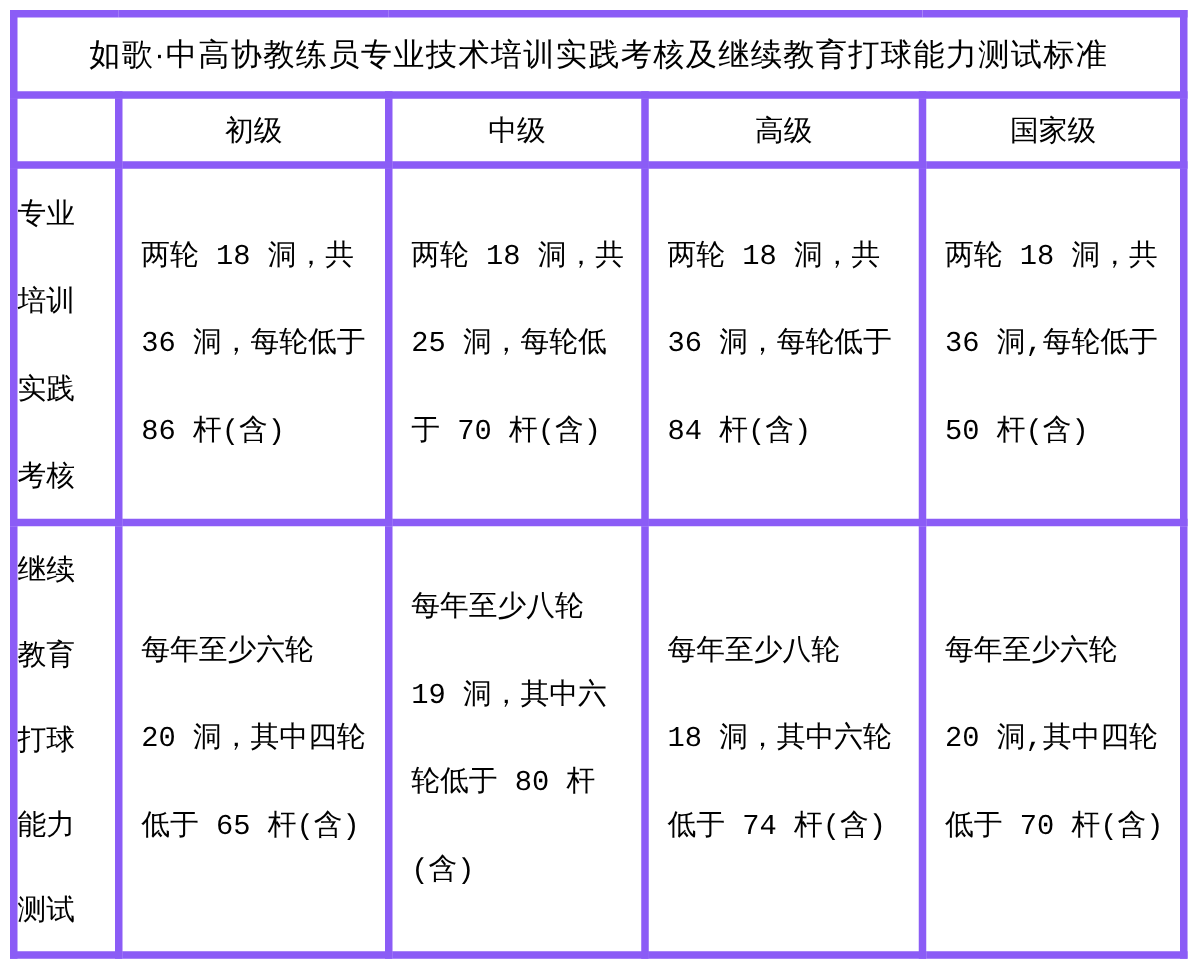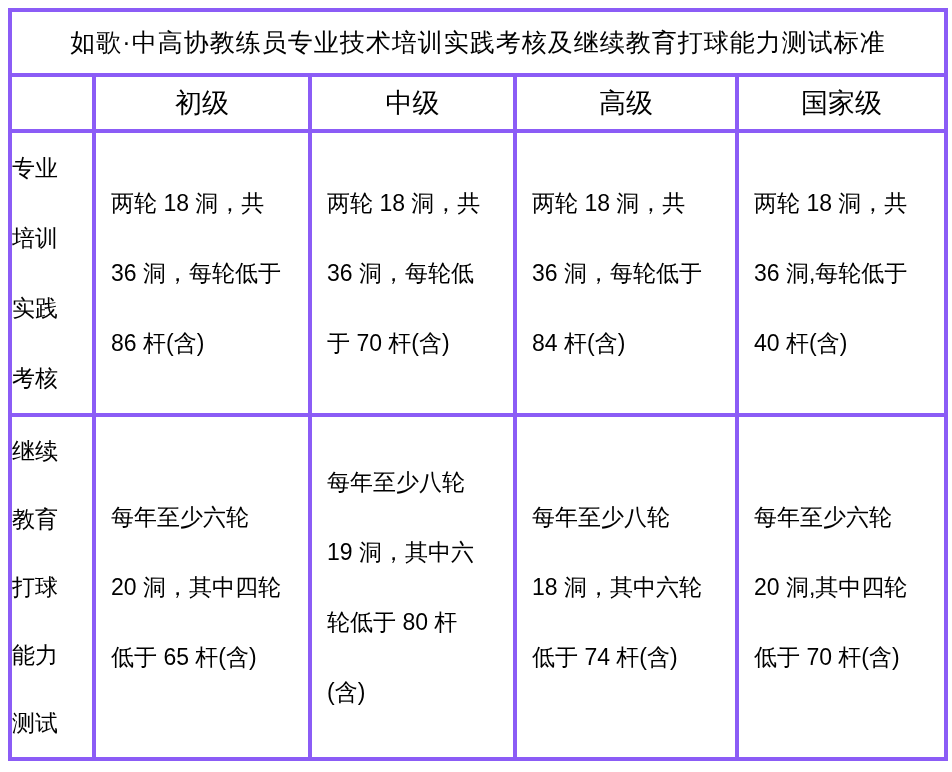--- a/index.html
+++ b/index.html
@@ -16,49 +16,50 @@
     overflow: hidden;
   }
   table.standards {
     border-collapse: collapse;
     table-layout: fixed;
     width: 936px;
     margin: 8px;
     background: #ffffff;
   }
   table.standards td {
-    border: 4px solid #8b5cf6;
+    border: 6px solid #8b5cf6;
     vertical-align: middle;
     overflow: hidden;
   }
   td.title-cell {
     height: 65px;
     text-align: center;
     font-size: 25px;
     letter-spacing: 1px;
     white-space: nowrap;
   }
   tr.header-row td {
     height: 56px;
     text-align: center;
-    font-size: 27px;
+    font-size: 23px;
   }
   tr.body-row-1 { height: 279px; }
   tr.body-row-2 { height: 342px; padding-left: 32px; }
   td.label-cell {
     text-align: left;
     font-size: 23px;
   }
   td.label-cell .line { line-height: 70px; }
   tr.body-row-2 td.label-cell .line { line-height: 68px; }
   td.data-cell {
     font-size: 23px;
     text-align: left;
     padding-left: 15px;
     padding-right: 4px;
+    font-family: Liberation Mono, monospace;
   }
   td.data-cell .line {
     line-height: 70px;
     white-space: nowrap;
   }
 </style>
 </head>
 <body>
 
 <div class="page">
@@ -88,32 +89,32 @@
             <div class="line">实践</div>
             <div class="line">考核</div>
           </td>
         <td class="data-cell">
             <div class="line">两轮 18 洞，共</div>
             <div class="line">36 洞，每轮低于</div>
             <div class="line">86 杆(含)</div>
           </td>
         <td class="data-cell">
             <div class="line">两轮 18 洞，共</div>
-            <div class="line">36 洞，每轮低</div>
+            <div class="line">25 洞，每轮低</div>
             <div class="line">于 70 杆(含)</div>
           </td>
         <td class="data-cell">
             <div class="line">两轮 18 洞，共</div>
             <div class="line">36 洞，每轮低于</div>
             <div class="line">84 杆(含)</div>
           </td>
         <td class="data-cell">
             <div class="line">两轮 18 洞，共</div>
             <div class="line">36 洞,每轮低于</div>
-            <div class="line">40 杆(含)</div>
+            <div class="line">50 杆(含)</div>
           </td>
       </tr>
       <tr class="body-row-2">
         <td class="label-cell">
             <div class="line">继续</div>
             <div class="line">教育</div>
             <div class="line">打球</div>
             <div class="line">能力</div>
             <div class="line">测试</div>
           </td>

